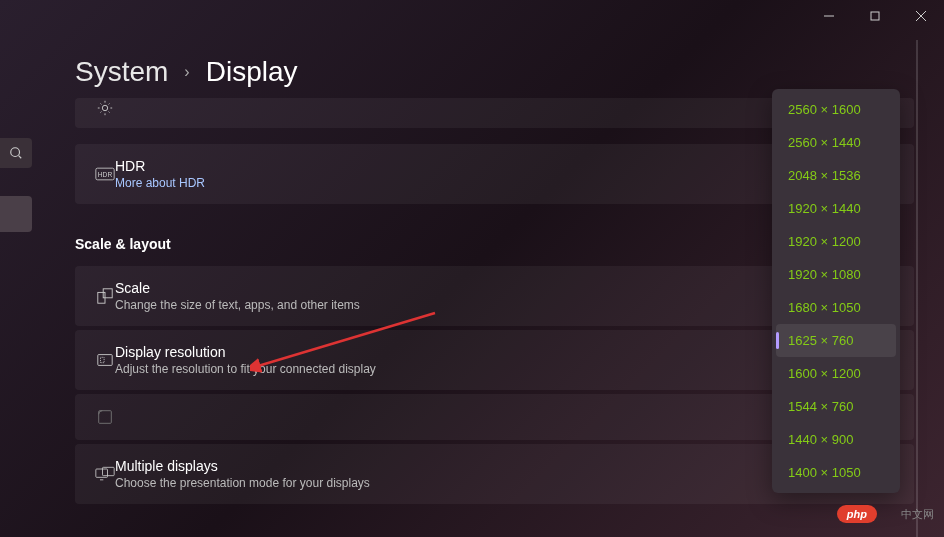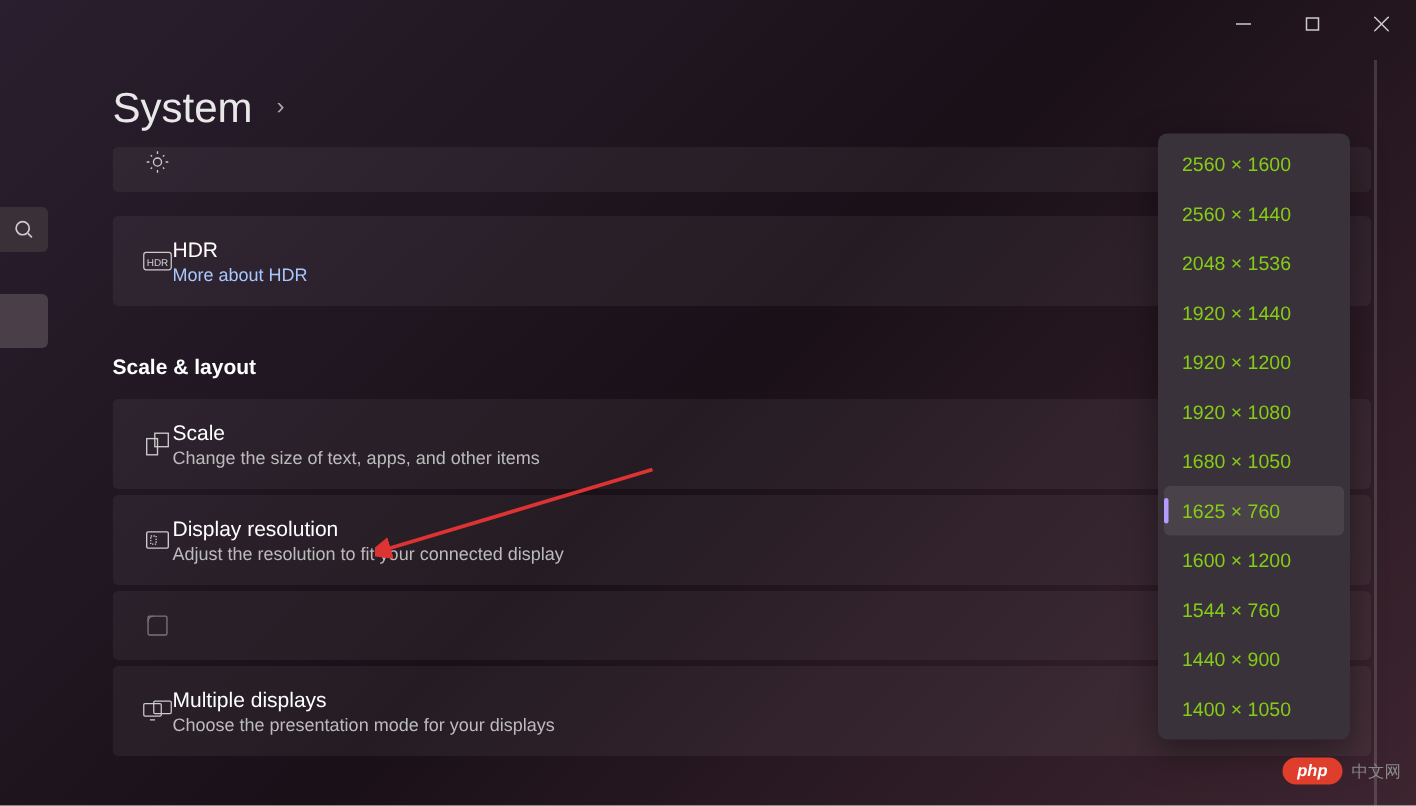--- a/index.html
+++ b/index.html
@@ -21,21 +21,21 @@
 .card .sub { font-size:12px; color:#bbb; margin-top:2px; }
 .card .sub.link { color:#a8c7ff; }
 .card.disabled .title, .card.disabled .ico { color:#777; }
 .section-h { font-size:14px; font-weight:600; margin:32px 0 14px 0; }
 .scale-value { background:rgba(255,255,255,0.07); border-radius:4px; padding:6px 14px; font-size:13px; color:#eee; }
 .dropdown { position:absolute; right:44px; top:89px; width:128px; background:#3a323a; border-radius:6px; padding:4px; z-index:20; box-shadow:0 8px 24px rgba(0,0,0,0.4); }
 .dd-item { padding:9px 12px; font-size:13px; color:#84cc16; border-radius:4px; cursor:pointer; position:relative; }
 .dd-item.selected { background:rgba(255,255,255,0.08); }
 .dd-item.selected::before { content:""; position:absolute; left:0; top:8px; bottom:8px; width:3px; background:#b49cff; border-radius:2px; }
 .arrow { position:absolute; z-index:15; pointer-events:none; }
-.watermark { position:absolute; right:10px; bottom:14px; display:flex; align-items:center; gap:6px; z-index:30; }
+.watermark { position:absolute; right:10px; bottom:14px; display:flex; align-items:center; gap:24px; z-index:30; }
 .wm-pill { background:#e03e2d; color:#fff; font-size:11px; font-weight:700; padding:3px 10px; border-radius:12px; font-style:italic; }
 .wm-txt { color:#888; font-size:11px; }
 .scroll-edge { position:absolute; right:26px; top:40px; bottom:0; width:2px; background:rgba(255,255,255,0.15); }
 </style>
 </head>
 <body>
 
 <div class="titlebar">
   <div class="tb-btn">
     <svg viewBox="0 0 10 10">
@@ -63,20 +63,21 @@
         <circle cx="7" cy="7" r="5" stroke="#ccc" stroke-width="1.3"></circle>
         <line x1="11" y1="11" x2="14" y2="14" stroke="#ccc" stroke-width="1.3"></line>
       </svg>
   </div>
   <div class="active-pill"></div>
 </div>
 
 <div class="crumbs">
   <span class="parent">System</span>
   <span class="sep">›</span>
+  <span>Display</span>
 </div>
 
 <div class="content">
 
   <div class="card" style="padding-top:4px;height:30px">
     <div class="ico">
       <svg width="18" height="18" viewBox="0 0 20 20">
           <circle cx="10" cy="10" r="3" fill="none" stroke="#ccc"></circle>
           <path d="M4 10h-2M18 10h-2M10 4v-2M10 18v-2M6 6l-1-1M15 15l-1-1M6 14l-1 1M15 5l-1 1" stroke="#ccc"></path>
         </svg>

